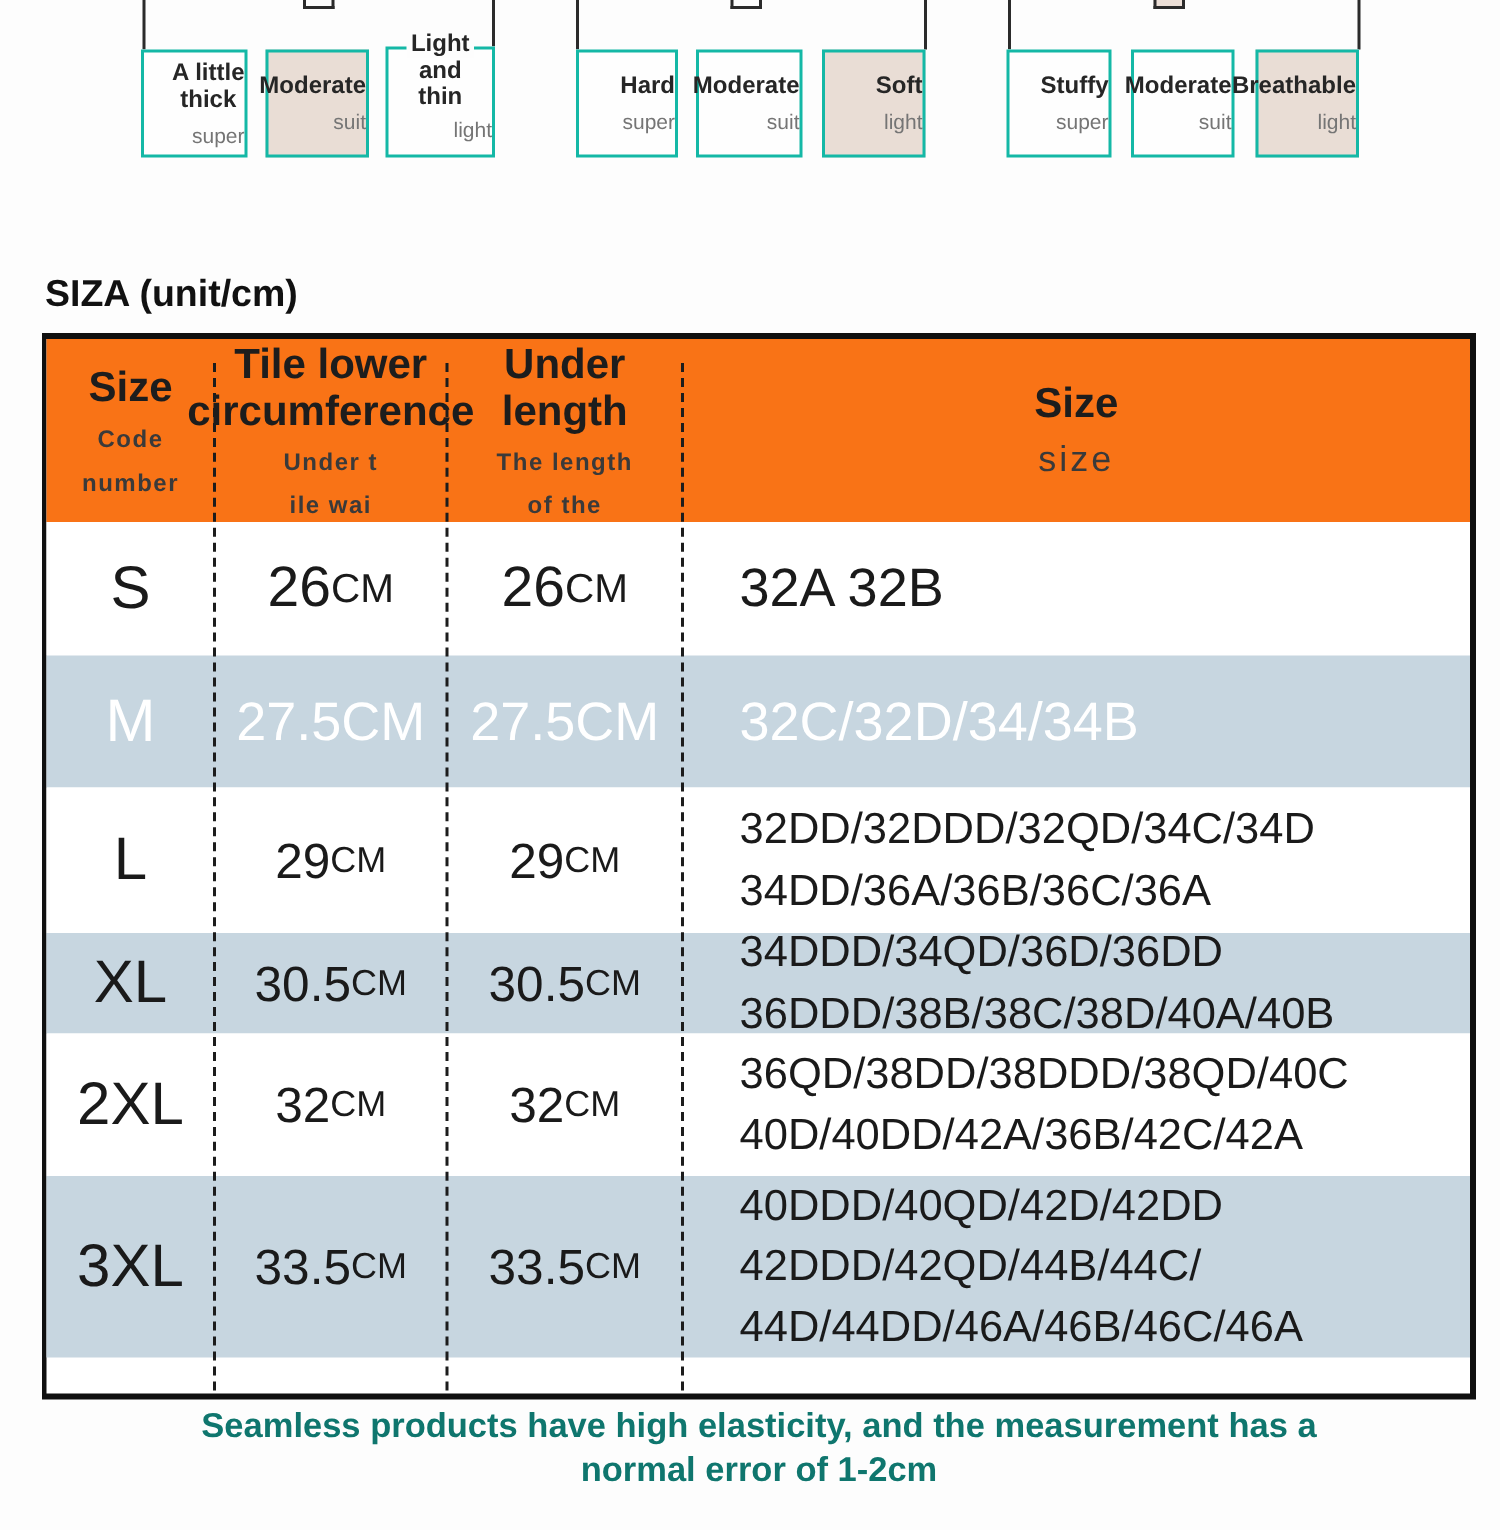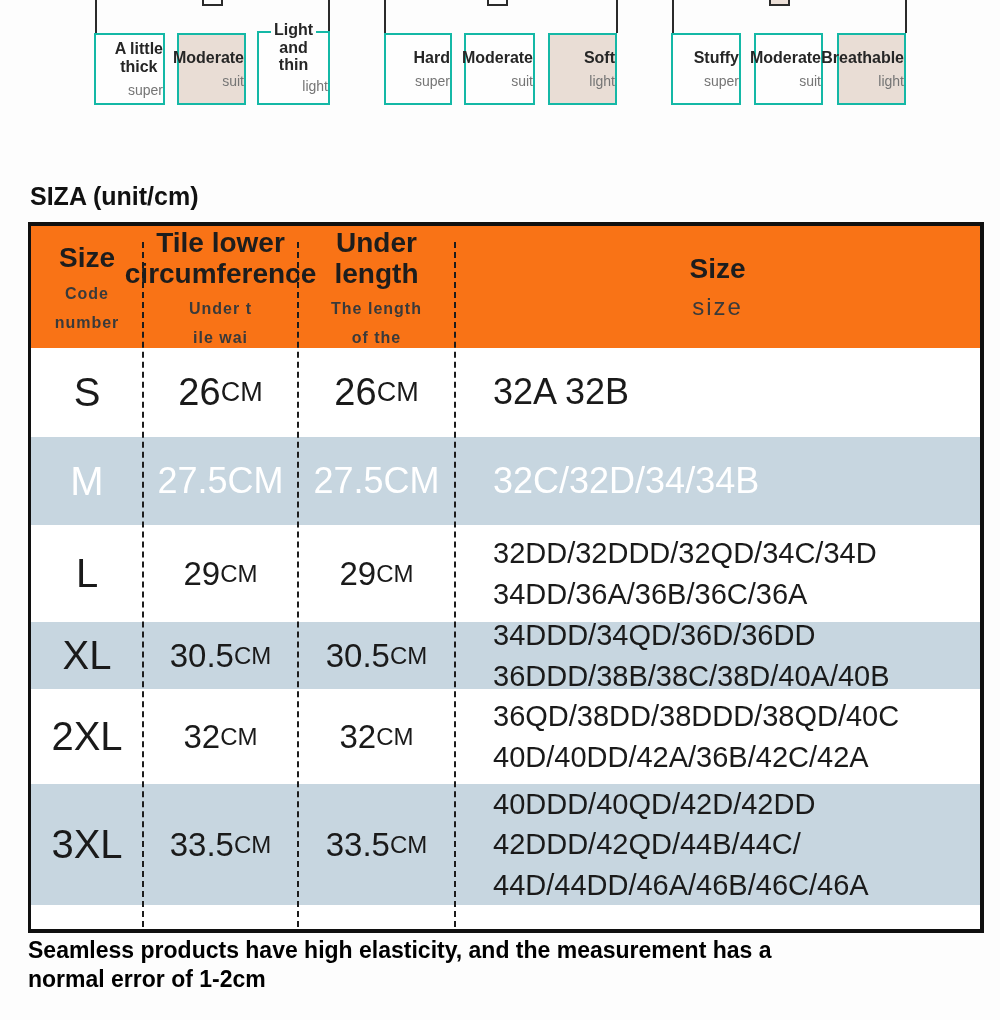--- a/index.html
+++ b/index.html
@@ -60,22 +60,22 @@
   .h-sub.big{font-size:24px;font-weight:400;letter-spacing:2px;margin-top:9px;}
   .cell-size{font-size:40px;}
   .num{font-size:33px;}
   .unit{font-size:24px;}
   .row-s .num{font-size:38px;}.row-s .unit{font-size:27px;}
   .row-m .num,.row-m .unit{font-size:36px;}
   .c4 .sz-line{display:block;white-space:nowrap;font-size:29px;line-height:1.4;margin-left:34px;}
   .row-s .c4 .sz-line,.row-m .c4 .sz-line{font-size:36px;}
   .row-3xl .c4 .sz-line{line-height:1.38;}
 
-  .note{position:absolute;left:28px;width:956px;top:936px;text-align:left;
-        font-weight:bold;font-size:23px;line-height:1.28;color:#000000;}
+  .note{position:absolute;left:28px;width:956px;top:936px;text-align:center;
+        font-weight:bold;font-size:23px;line-height:1.28;color:#0f766e;}
   .note .note-line{display:block;}
 </style>
 </head>
 <body>
 
 <div class="stage">
 
   <div id="scales">
       <div class="scale-group" style="left: 0px; width: 1000px;">
         <div class="stub" style="left: 95px; height: 33px;"></div>

